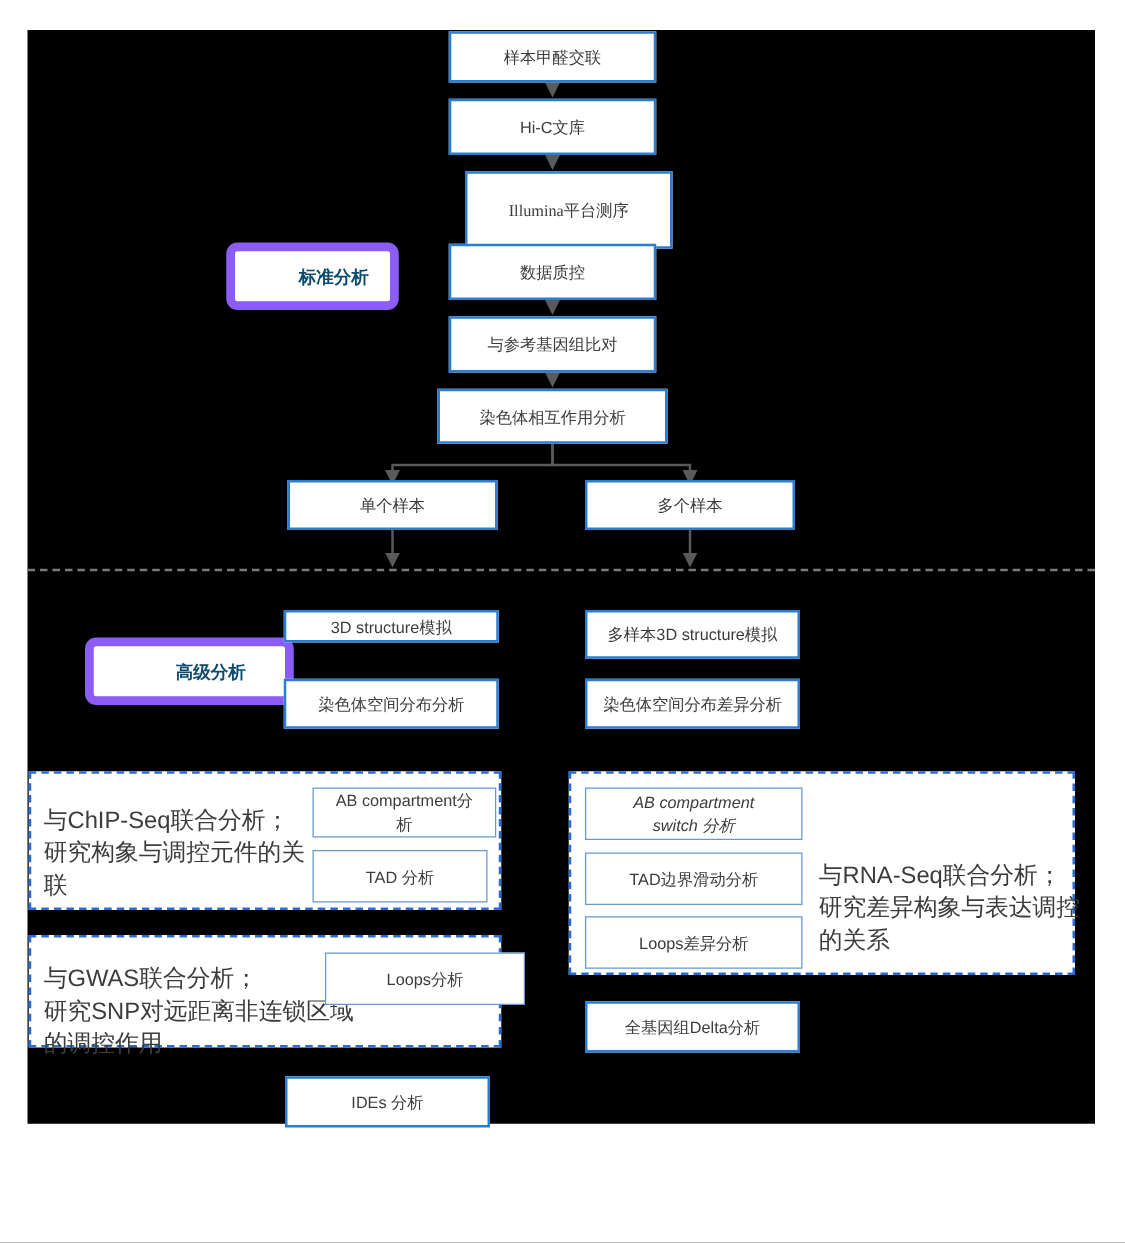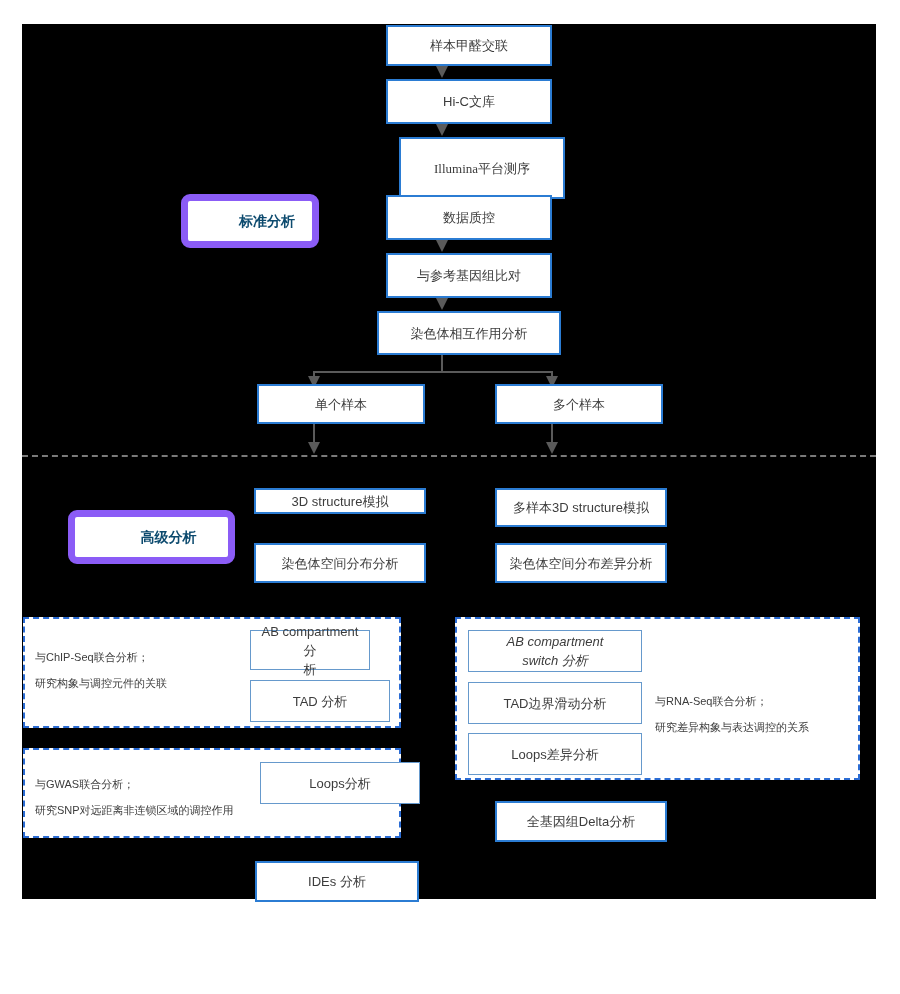--- a/index.html
+++ b/index.html
@@ -33,21 +33,20 @@
     color: #3c3c3c;
     font-size: 13px;
     line-height: 17px;
     padding: 2px 6px;
     white-space: pre-line;
   }
 
   
   .box-blue {
     border: 2px solid #2b7cd3;
-    margin-left: 27px;
   }
 
   
   .box-blue-light {
     border: 1px solid #6699cc;
   }
 
   
   .box-orange {
     border: 7px solid #8b5cf6;
@@ -63,21 +62,21 @@
     position: absolute;
     box-sizing: border-box;
     border: 2px dashed #2b6cd4;
     background: #ffffff;
   }
 
   
   .group-text {
     position: absolute;
     color: #3c3c3c;
-    font-size: 11px;
+    font-size: 19px;
     line-height: 26px;
     white-space: pre-line;
     text-align: left;
   }
 
   
   .separator {
     position: absolute;
     border-top: 2px dashed #7a7a7a;
     height: 0;
@@ -144,21 +143,21 @@
 
   <div class="node box-blue" style="left:205px; top:519px; width:172px; height:40px;">染色体空间分布分析</div>
 
   <div class="node box-blue" style="left:446px; top:464px; width:172px; height:39px;text-align:center;">多样本3D structure模拟</div>
 
   <div class="node box-blue" style="left:446px; top:519px; width:172px; height:40px;">染色体空间分布差异分析</div>
 
   <div class="group-dashed" style="left:1px; top:593px; width:378px; height:111px;"></div>
   <div class="group-text" style="left:13px; top:620px; width:220px;">与ChIP-Seq联合分析；
 研究构象与调控元件的关联</div>
-  <div class="node box-blue-light" style="left:228px; top:606px; width:120px; height:40px; line-height:19px;">AB compartment分
+  <div class="node box-blue-light" style="left:228px; top:606px; width:147px; height:40px; line-height:19px;">AB compartment分
 析</div>
   <div class="node box-blue-light" style="left:228px; top:656px; width:140px; height:42px;">TAD 分析</div>
 
   <div class="group-dashed" style="left:1px; top:724px; width:378px; height:90px;"></div>
   <div class="group-text" style="left:13px; top:747px; width:260px;">与GWAS联合分析；
 研究SNP对远距离非连锁区域的调控作用</div>
   <div class="node box-blue-light" style="left:206px; top:738px; width:160px; height:42px;margin-left:32px;">Loops分析</div>
 
   <div class="group-dashed" style="left:433px; top:593px; width:405px; height:163px;"></div>
   <div class="group-text" style="left:633px; top:664px; width:210px;">与RNA-Seq联合分析；

